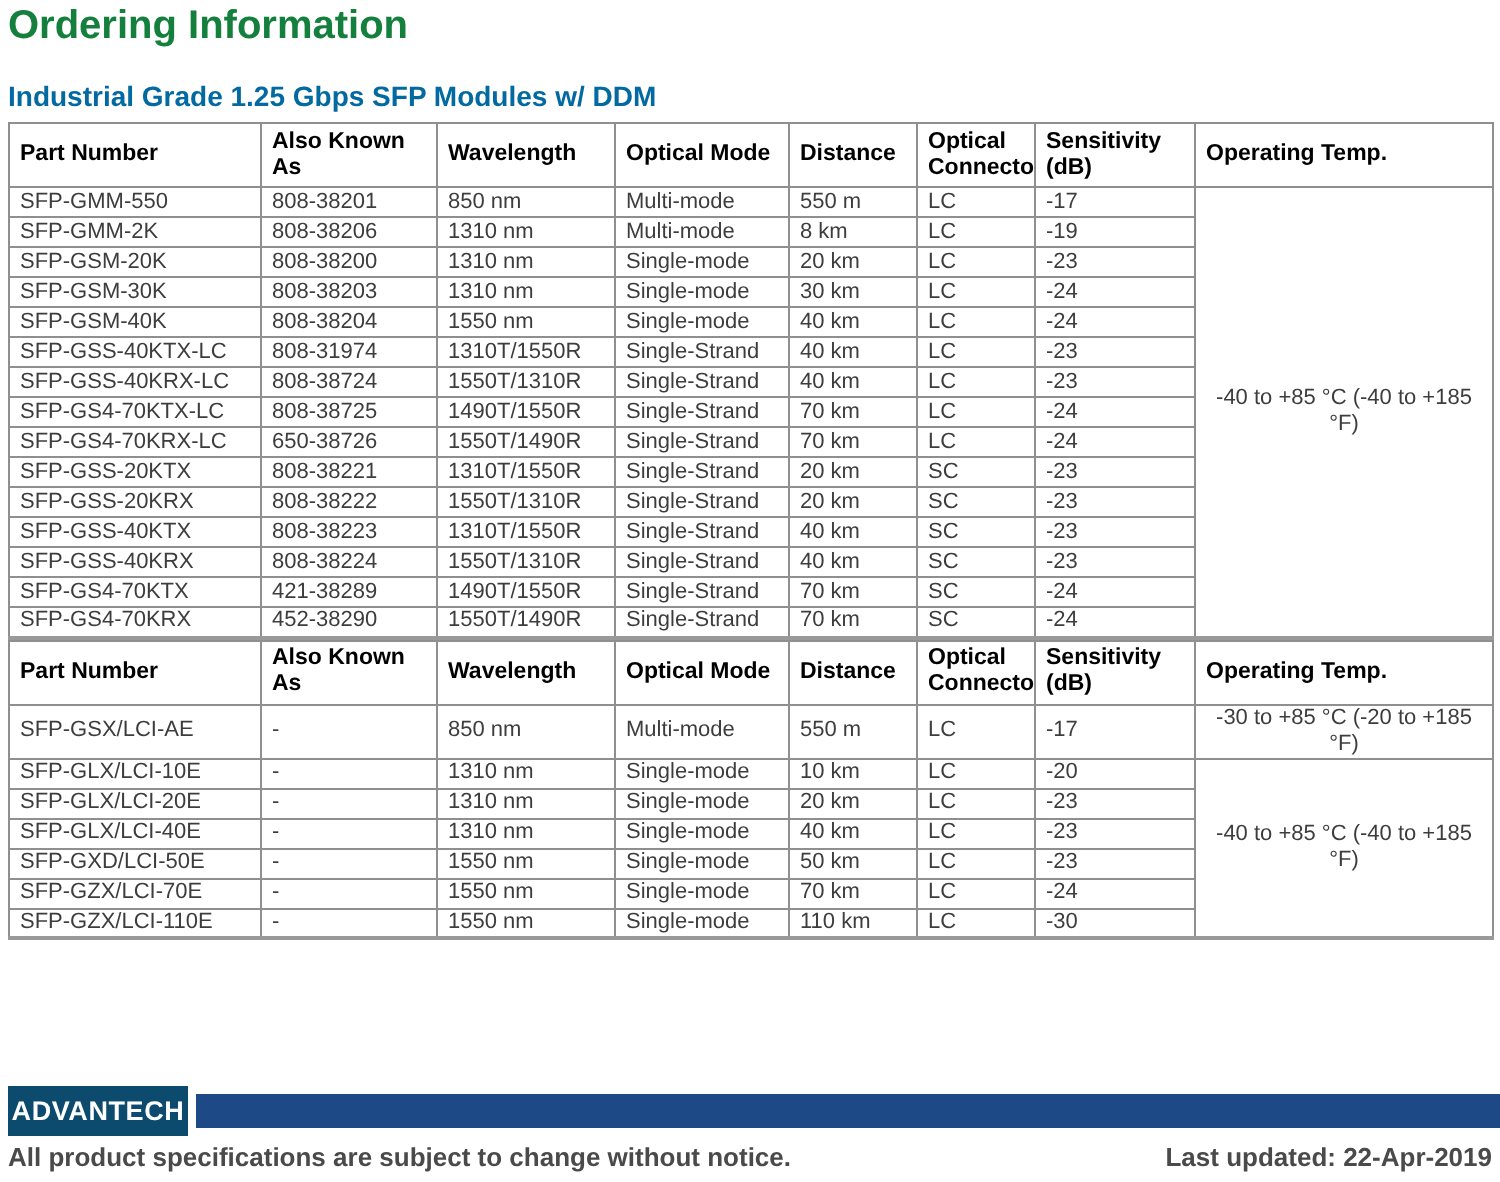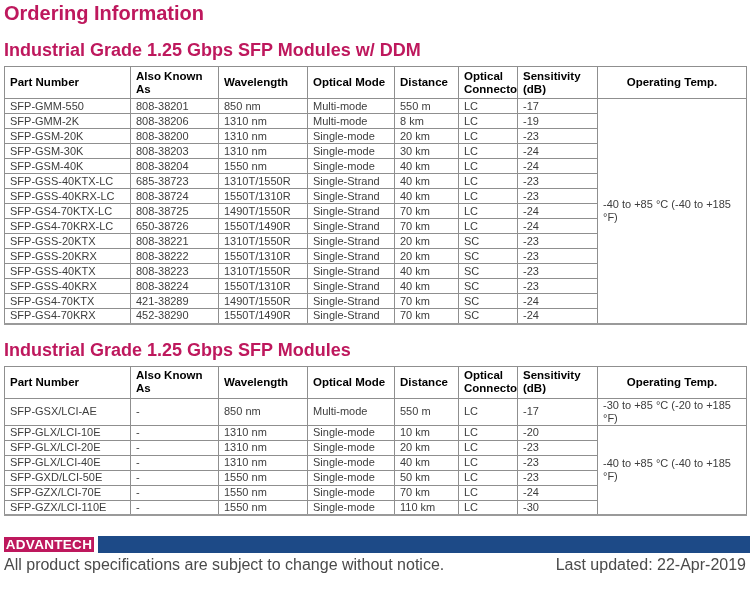--- a/index.html
+++ b/index.html
@@ -10,28 +10,28 @@
     font-family:"Liberation Sans", sans-serif;
     position:relative;
     overflow:hidden;
     color:#3d3d3d;
   }
   .page { padding:2px 4px 0 4px; }
   h1.page-title {
     margin:0 0 13px 0;
     font-size:20px;
     font-weight:bold;
-    color:#be185d;
+    color:#15803d;
     letter-spacing:0px;
   }
   h2.table-title {
     margin:15px 0 5px 0;
-    font-size:18px;
-    font-weight:bold;
-    color:#be185d;
+    font-size:14px;
+    font-weight:bold;
+    color:#0369a1;
   }
   table.spec-table {
     border-collapse:collapse;
     table-layout:fixed;
     width:742px;
     font-size:11px;
     color:#3d3d3d;
   }
   table.spec-table th, table.spec-table td {
     border:1px solid #8f8f8f;
@@ -42,66 +42,68 @@
   table.spec-table th {
     color:#000000;
     font-size:11.5px;
     font-weight:bold;
     text-align:left;
     height:32px;
     line-height:13px;
     vertical-align:middle;
     white-space:normal;
   }
-  table.spec-table th.center { text-align:center; }
+  table.spec-table th.center { text-align:left; }
   table.spec-table td {
     height:15px;
     line-height:13px;
     white-space:nowrap;
     vertical-align:middle;
   }
   table.spec-table td.temp-cell {
+    text-align:center;
     white-space:normal;
     line-height:13px;
   }
   .footer {
     position:absolute;
     left:0; right:0; bottom:0;
   }
   .brand-row {
     display:flex;
     align-items:center;
     padding:0 0 0 4px;
   }
   .logo-box {
-    background:#be185d;
+    background:#0c4a6e;
     color:#ffffff;
     width:90px;
-    height:15px;
+    height:25px;
     display:flex;
     align-items:center;
     justify-content:center;
     font-size:13.5px;
     font-weight:bold;
     letter-spacing:0.3px;
     flex:0 0 auto;
   }
   .footer-bar {
     flex:1 1 auto;
     height:17px;
     background:#1d4a87;
     margin-left:4px;
   }
   .footer-text {
     display:flex;
     justify-content:space-between;
     align-items:baseline;
-    font-size:16px;
+    font-size:13px;
     color:#4a4a4a;
-    padding:3px 4px 17px 4px;
+    padding:3px 4px 5px 4px;
+    font-weight:bold;
   }
 </style>
 </head>
 <body>
 
 <div class="page">
   <h1 class="page-title">Ordering Information</h1>
 
   <h2 class="table-title">Industrial Grade 1.25 Gbps SFP Modules  w/ DDM</h2>
   <table class="spec-table">
@@ -169,21 +171,21 @@
           <td>SFP-GSM-40K</td>
           <td>808-38204</td>
           <td>1550 nm</td>
           <td>Single-mode</td>
           <td>40 km</td>
           <td>LC</td>
           <td>-24</td>
         </tr>
         <tr>
           <td>SFP-GSS-40KTX-LC</td>
-          <td>685-38723</td>
+          <td>808-31974</td>
           <td>1310T/1550R</td>
           <td>Single-Strand</td>
           <td>40 km</td>
           <td>LC</td>
           <td>-23</td>
         </tr>
         <tr>
           <td>SFP-GSS-40KRX-LC</td>
           <td>808-38724</td>
           <td>1550T/1310R</td>
@@ -260,21 +262,20 @@
           <td>452-38290</td>
           <td>1550T/1490R</td>
           <td>Single-Strand</td>
           <td>70 km</td>
           <td>SC</td>
           <td>-24</td>
         </tr>
       </tbody>
     </table>
 
-  <h2 class="table-title">Industrial Grade 1.25 Gbps SFP Modules</h2>
   <table class="spec-table">
       <colgroup>
         <col style="width: 126px;">
         <col style="width: 88px;">
         <col style="width: 89px;">
         <col style="width: 87px;">
         <col style="width: 64px;">
         <col style="width: 59px;">
         <col style="width: 80px;">
         <col style="width: 149px;">

